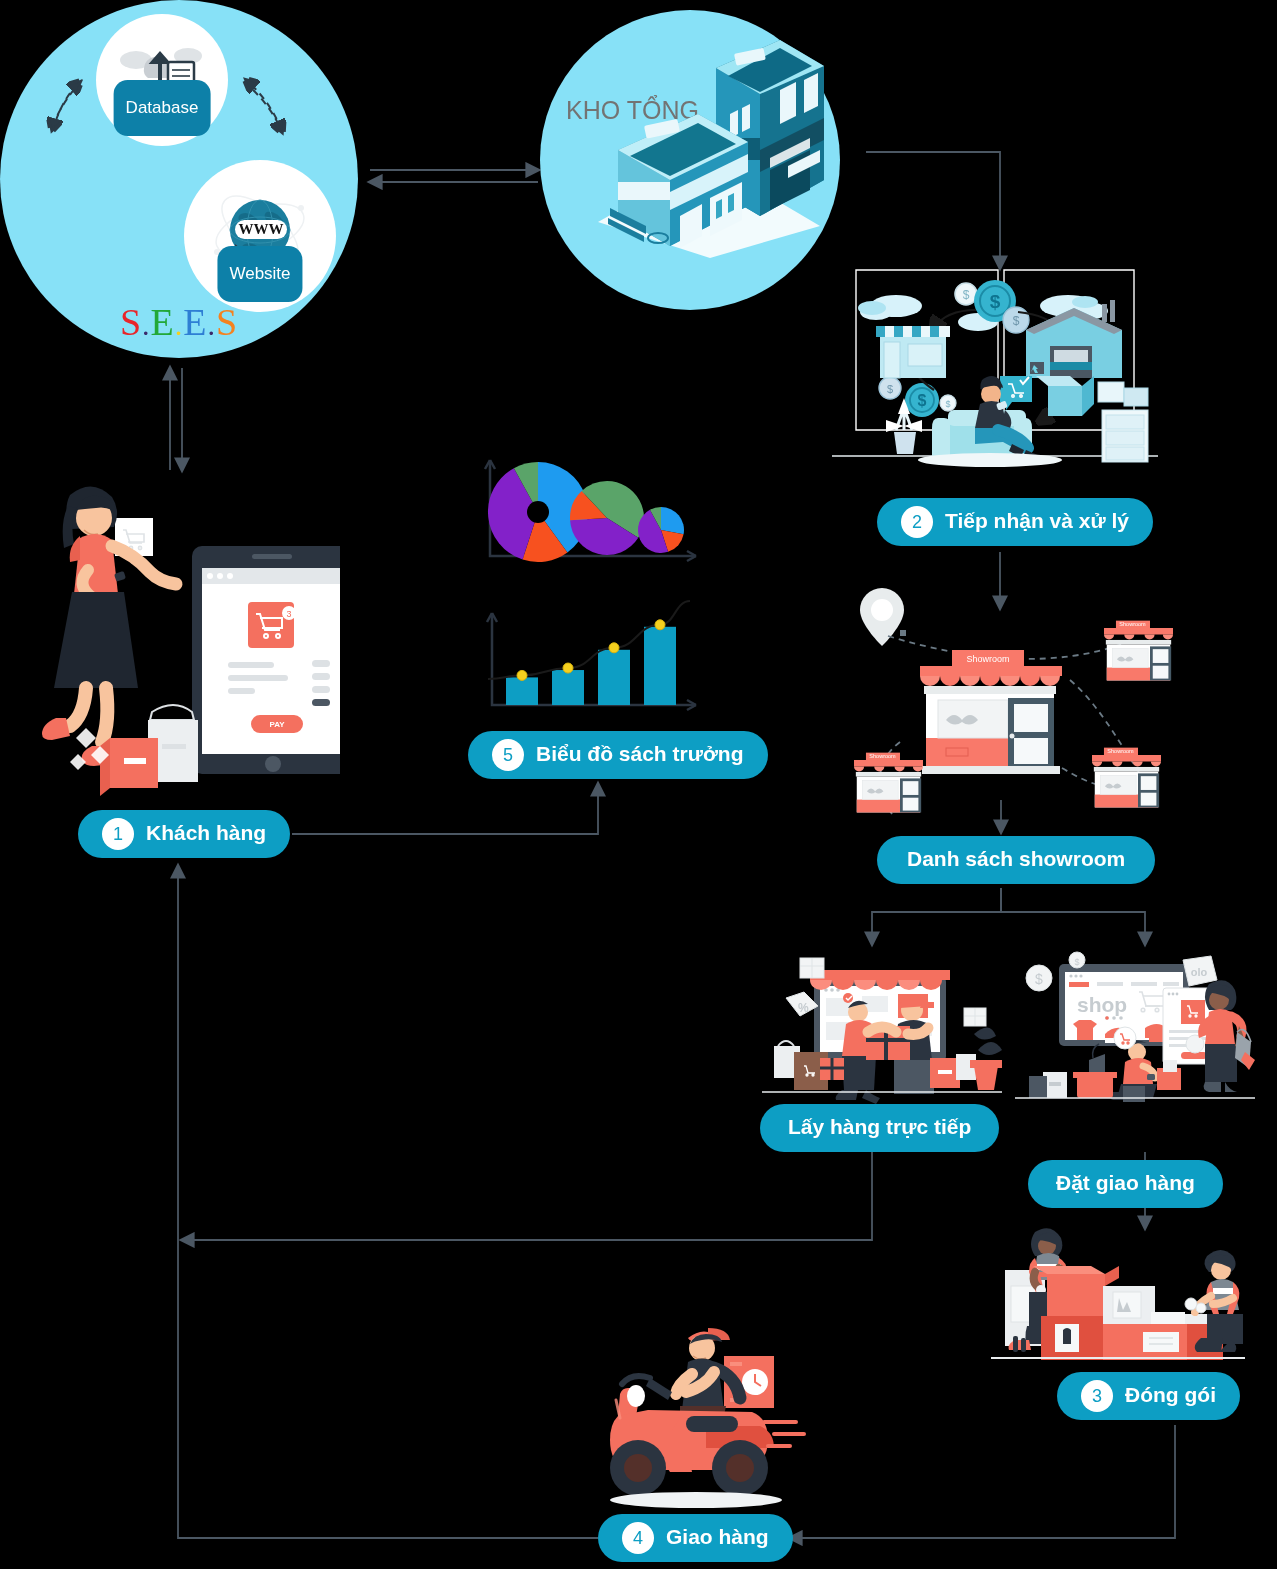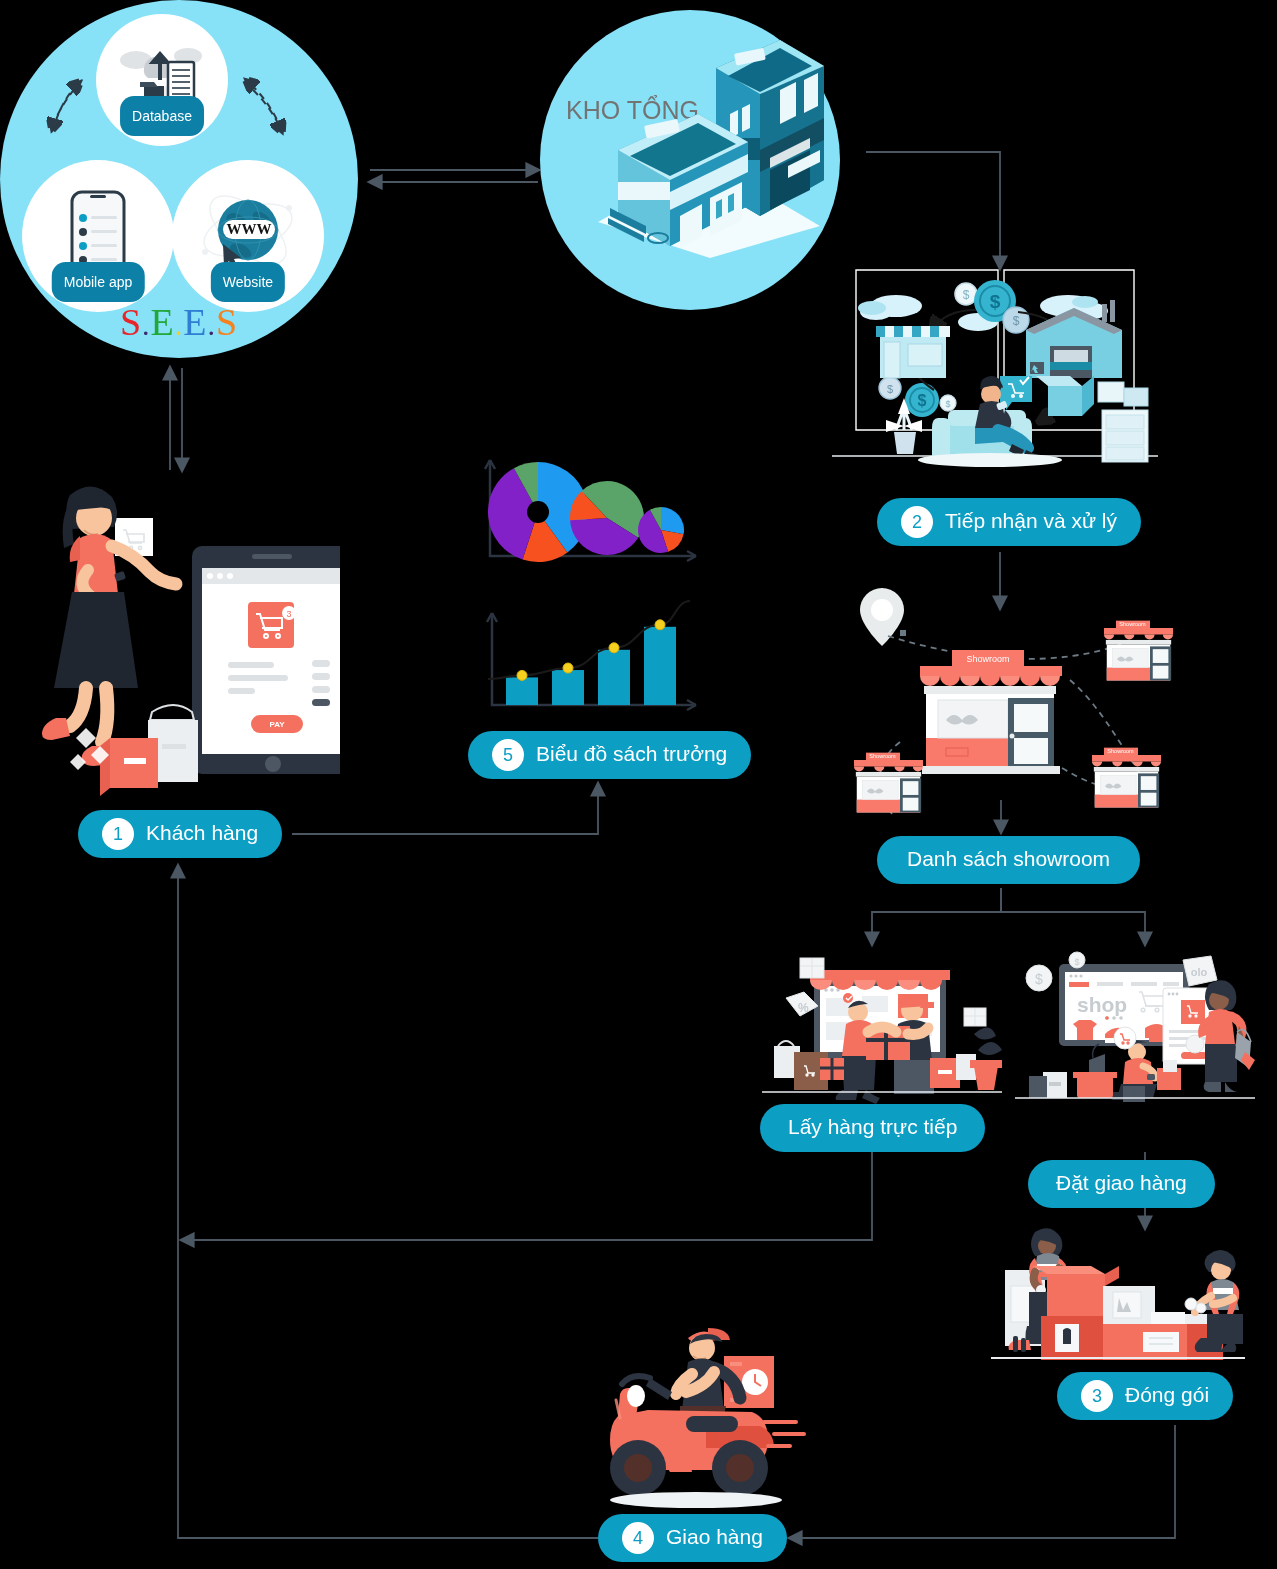--- a/index.html
+++ b/index.html
@@ -6,29 +6,29 @@
   body{width:1277px;height:1569px;position:relative;overflow:hidden;
        font-family:"Liberation Sans","DejaVu Sans",sans-serif;}
   .abs{position:absolute;}
 
   
   .pill{position:absolute;display:flex;align-items:center;gap:12px;
         background:#0d9ec4;border-radius:40px;padding:0 24px;height:48px;
         color:#fff;font-size:21px;white-space:nowrap;box-sizing:border-box;}
   .pill .num{width:32px;height:32px;border-radius:50%;background:#fff;color:#0d9ec4;
              display:flex;align-items:center;justify-content:center;font-size:18px;flex:none;}
-  .pill .txt{line-height:1;padding-bottom:3px;}
+  .pill .txt{line-height:1;padding-bottom:3px;font-weight:bold;}
 
   
   .sees-outer{position:absolute;left:0;top:0;width:358px;height:358px;border-radius:50%;
               background:#87e1f7;}
   .node{position:absolute;border-radius:50%;background:#fff;
         display:flex;align-items:center;justify-content:center;}
   .node .cap{position:absolute;bottom:10px;left:50%;transform:translateX(-50%);
-             background:#0d80a8;color:#fff;border-radius:14px;padding:12px 12px;font-size:14px;white-space:nowrap;}
+             background:#0d80a8;color:#fff;border-radius:14px;padding:18px 12px;font-size:17px;white-space:nowrap;}
   .sees-logo{position:absolute;left:0;right:0;bottom:14px;text-align:center;
              font-family:"Liberation Serif","DejaVu Serif",serif;font-weight:normal;font-size:38px;letter-spacing:1px;}
   .sees-logo .d{font-size:30px;}
 
   
   .kho-circle{position:absolute;left:540px;top:10px;width:300px;height:300px;border-radius:50%;background:#87e1f7;}
   .kho-label{position:absolute;left:566px;top:96px;color:#737373;font-size:25px;}
   svg.arrowlayer{position:absolute;left:0;top:0;width:1277px;height:1569px;pointer-events:none;}
 </style>
 </head>
@@ -103,40 +103,22 @@
           <line x1="56" y1="50" x2="74" y2="50"></line>
         <line x1="56" y1="56" x2="74" y2="56"></line>
           <line x1="56" y1="62" x2="74" y2="62"></line>
       </g>
       <path d="M28 48h20v20H28z" fill="#2b3b47"></path>
       <path d="M24 44h14l4 5h-18z" fill="#3d4d5a"></path>
     </svg>
     <span class="cap">Database</span>
   </div>
 
-  <div class="node" style="left:22px;top:160px;width:152px;height:152px;">
-    <svg width="56" height="92" viewBox="0 0 56 92">
-      <rect x="2" y="2" width="52" height="88" rx="10" fill="#f6f8f9" stroke="#2b3b47" stroke-width="3"></rect>
-      <rect x="20" y="5" width="16" height="3" rx="1.5" fill="#2b3b47"></rect>
-      <g>
-        <circle cx="13" cy="28" r="4" fill="#0d9ec4"></circle>
-          <rect x="21" y="26" width="26" height="3" rx="1.5" fill="#dde2e6"></rect>
-        <circle cx="13" cy="42" r="4" fill="#2b3b47"></circle>
-          <rect x="21" y="40" width="26" height="3" rx="1.5" fill="#dde2e6"></rect>
-        <circle cx="13" cy="56" r="4" fill="#0d9ec4"></circle>
-          <rect x="21" y="54" width="26" height="3" rx="1.5" fill="#dde2e6"></rect>
-        <circle cx="13" cy="70" r="4" fill="#2b3b47"></circle>
-          <rect x="21" y="68" width="26" height="3" rx="1.5" fill="#dde2e6"></rect>
-        <circle cx="13" cy="83" r="4" fill="#dde2e6"></circle>
-      </g>
-    </svg>
-    <span class="cap">Mobile app</span>
-  </div>
-
-  <div class="node" style="left:172px;top:160px;width:152px;height:152px;">
+
+  <div class="node" style="left:184px;top:160px;width:152px;height:152px;">
     <svg width="110" height="100" viewBox="0 0 110 100">
       <g stroke="#eef1f3" stroke-width="1.5" fill="none">
         <ellipse cx="55" cy="44" rx="46" ry="22" transform="rotate(-20 55 44)"></ellipse>
         <ellipse cx="55" cy="44" rx="46" ry="22" transform="rotate(40 55 44)"></ellipse>
       </g>
       <circle cx="12" cy="66" r="3" fill="#eef1f3"></circle>
         <circle cx="96" cy="22" r="3" fill="#eef1f3"></circle>
       <circle cx="55" cy="44" r="30" fill="#1b7e9e"></circle>
       <g fill="#156a86" opacity=".85">
         <path d="M36 28c6-3 12 1 16 5s-6 8-12 6-9-8-4-11z"></path>

